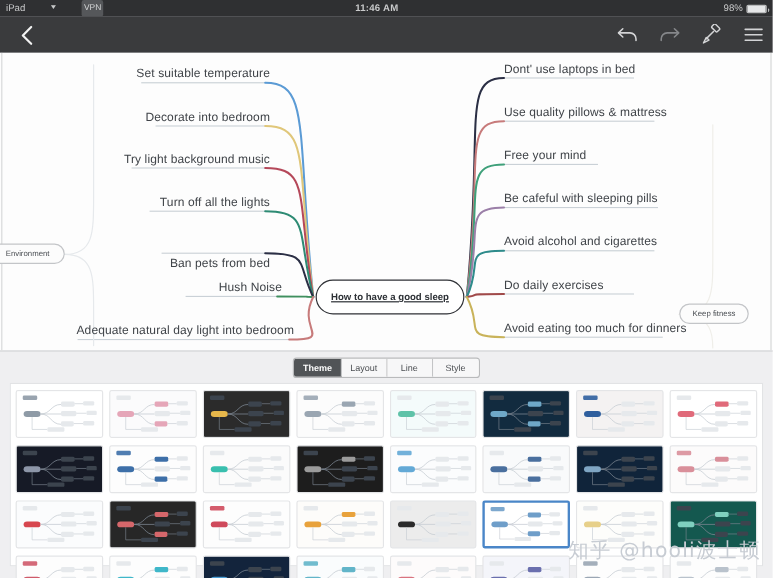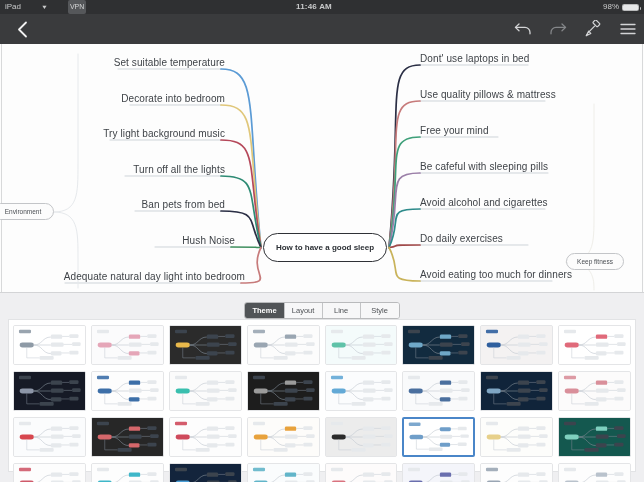--- a/index.html
+++ b/index.html
@@ -52,35 +52,35 @@
   .leaf-label { transform: translateY(-50%); }
   .leaf-label.right { }
   .leaf-label.left { text-align: right; }
 
   .center-node {
     position: absolute; left: 263px; top: 189px;
     width: 124px; height: 29px;
     border: 1.6px solid #2f3136; border-radius: 15px;
     background: #ffffff;
     display: flex; align-items: center; justify-content: center;
-    font-size: 8px; color: #2c3035; font-weight: 600;
+    font-size: 8px; color: #2c3035; font-weight: 600; text-decoration: underline;
   }
   .pill-node {
     position: absolute; height: 17px;
     border: 1px solid #c3c5c8; border-radius: 9px; background: #fcfcfc;
     display: flex; align-items: center; justify-content: center;
     font-size: 6.5px; color: #4a4e53;
   }
 
   
   .panel {
     position: absolute; left: 0; top: 292px; width: 644px; height: 190px;
     background: #efeff1; border-top: 1px solid #d3d4d6;
   }
-  .seg-wrap { height: 26px; display: flex; align-items: flex-end; justify-content: center; }
+  .seg-wrap { height: 26px; display: flex; align-items: center; justify-content: center; }
   .segmented {
     display: flex; height: 17px; border-radius: 3px; overflow: hidden;
     border: 1px solid #b9babc; background: #f7f7f8;
   }
   .seg {
     min-width: 38px; padding: 0 7px;
     font-size: 7.5px; color: #4d5054;
     display: flex; align-items: center; justify-content: center;
     border-right: 1px solid #c3c4c6; background: #f7f7f8;
   }
@@ -202,21 +202,21 @@
 
     <div class="center-node">
       <span>How to have a good sleep</span>
     </div>
 
     <div id="left-labels">
         <div class="node leaf-label left" style="left: 0px; width: 225px; top: 18px;"><span>Set suitable temperature</span></div>
         <div class="node leaf-label left" style="left: 0px; width: 225px; top: 54px;"><span>Decorate into bedroom</span></div>
         <div class="node leaf-label left" style="left: 0px; width: 225px; top: 89px;"><span>Try light background music</span></div>
         <div class="node leaf-label left" style="left: 0px; width: 225px; top: 125px;"><span>Turn off all the lights</span></div>
-        <div class="node leaf-label left" style="left: 0px; width: 225px; top: 160px;"><span>Ban pets from bed</span></div>
+        <div class="node leaf-label left" style="left: 0px; width: 225px; top: 176px;"><span>Ban pets from bed</span></div>
         <div class="node leaf-label left" style="left: 0px; width: 235px; top: 196px;"><span>Hush Noise</span></div>
         <div class="node leaf-label left" style="left: 0px; width: 245px; top: 232px;"><span>Adequate natural day light into bedroom</span></div>
       </div>
     <div id="right-labels">
         <div class="node leaf-label right" style="left: 420px; top: 14px;"><span>Dont' use laptops in bed</span></div>
         <div class="node leaf-label right" style="left: 420px; top: 50px;"><span>Use quality pillows &amp; mattress</span></div>
         <div class="node leaf-label right" style="left: 420px; top: 86px;"><span>Free your mind</span></div>
         <div class="node leaf-label right" style="left: 420px; top: 122px;"><span>Be cafeful with sleeping pills</span></div>
         <div class="node leaf-label right" style="left: 420px; top: 158px;"><span>Avoid alcohol and cigarettes</span></div>
         <div class="node leaf-label right" style="left: 420px; top: 194px;"><span>Do daily exercises</span></div>
@@ -853,15 +853,16 @@
               <path d="M68 17 H 78 M70 30 H 82 M67 44 H 78" stroke="#c6ccd3" stroke-width="0.8"></path>
               <rect x="78" y="13.5" width="13" height="6" rx="1.6" fill="#e6e9ec"></rect>
               <rect x="82" y="26.5" width="12" height="6" rx="1.6" fill="#e6e9ec"></rect>
               <rect x="78" y="40.5" width="13" height="6" rx="1.6" fill="#e6e9ec"></rect>
               <path d="M18 35 V 52 H 36" stroke="#c6ccd3" stroke-width="0.8" fill="none"></path>
               <rect x="36" y="49" width="20" height="6" rx="1.6" fill="#e6e9ec"></rect>
             </svg>
           </div>
         </div>
     </div>
+    <div class="watermark">知乎 @hooli波士顿</div>
   </div>
 
 </div>
 
 </body></html>

